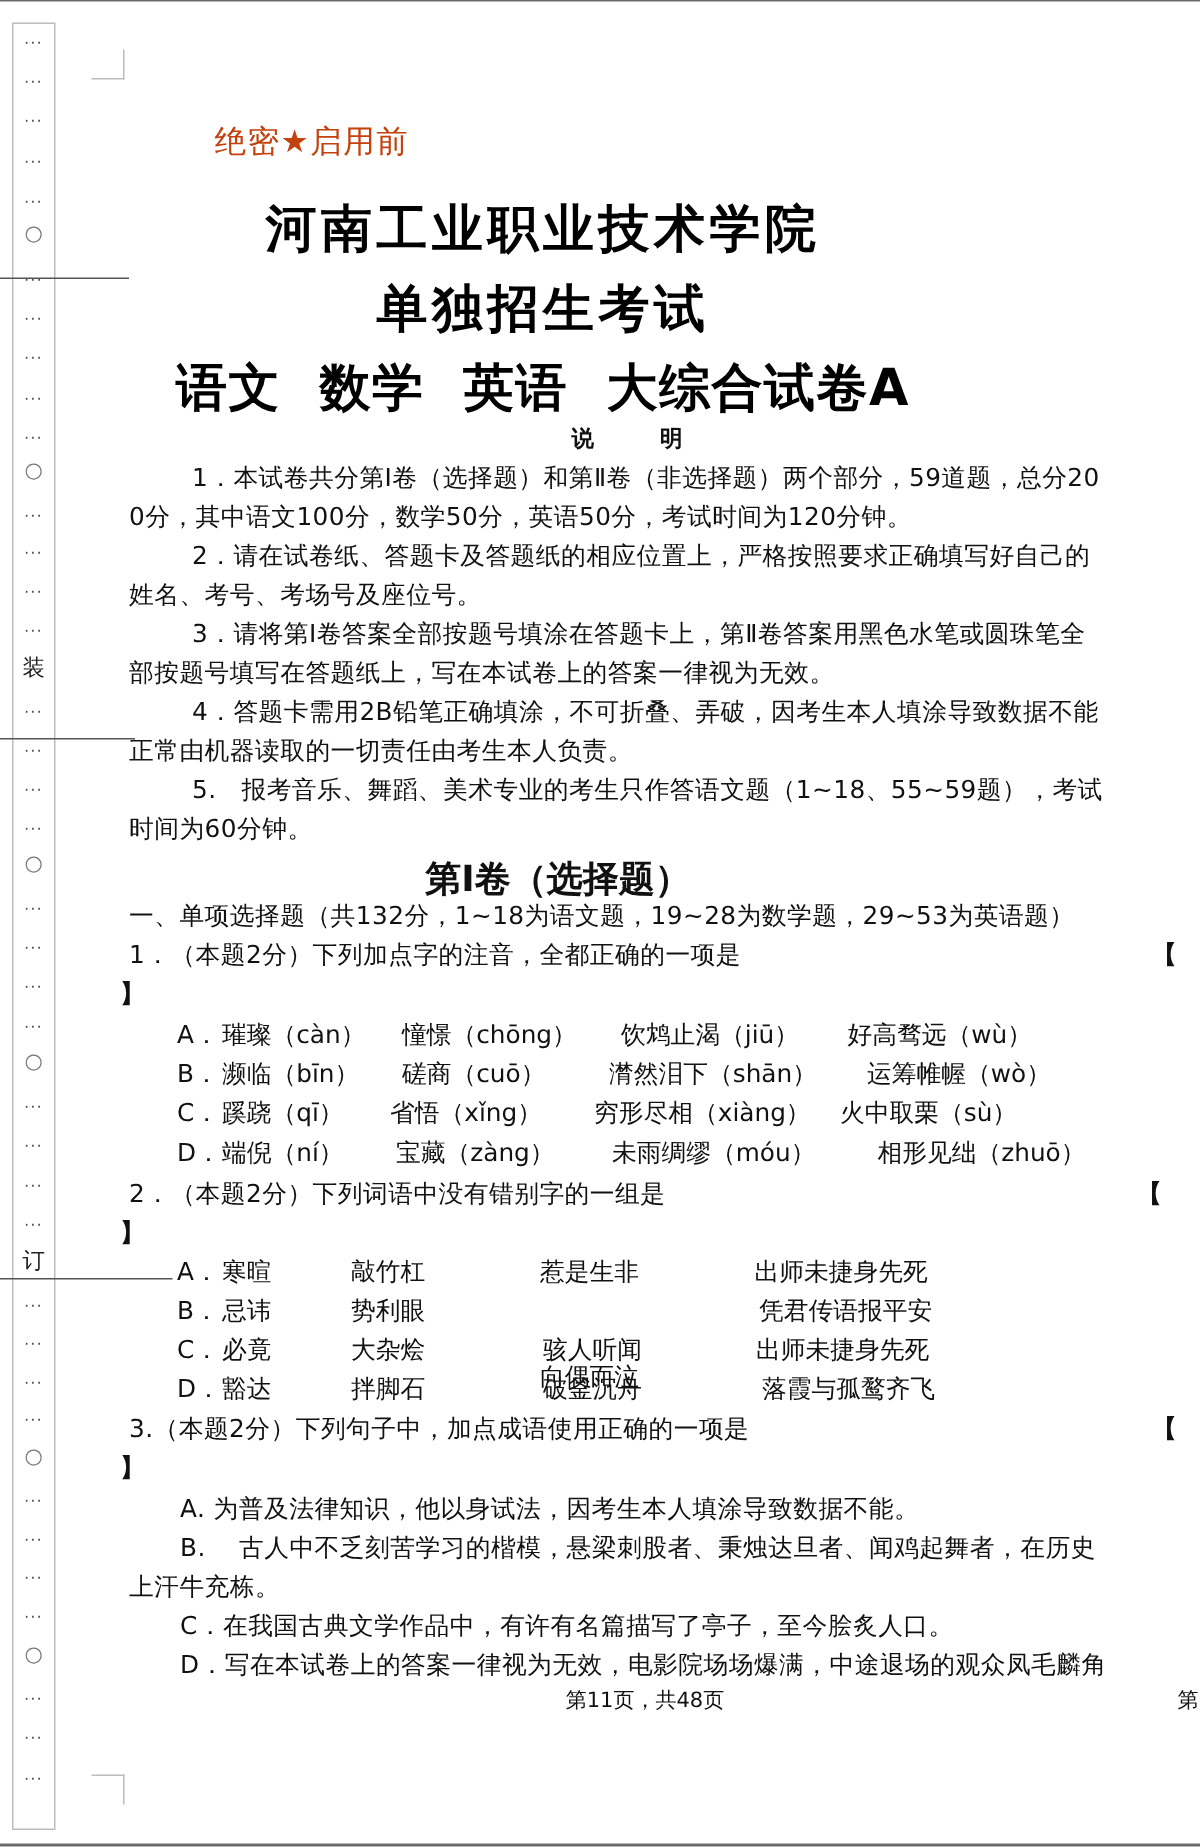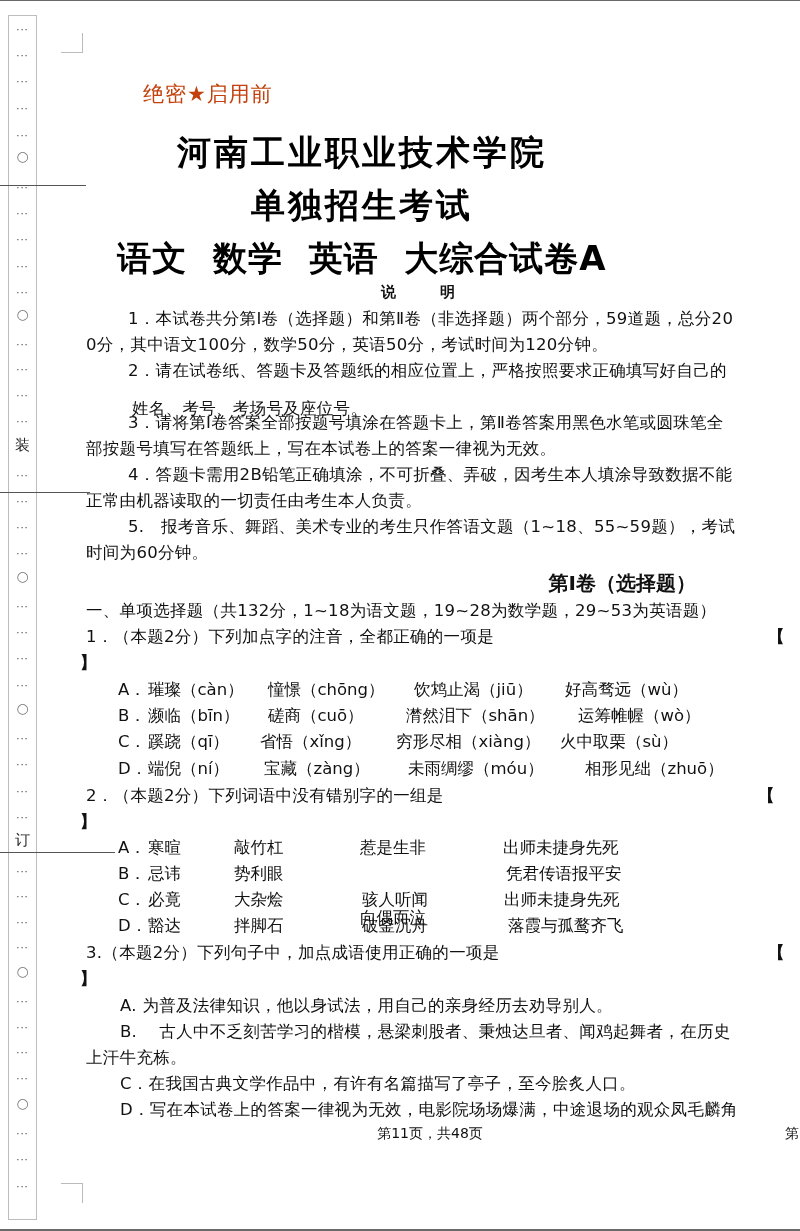--- a/index.html
+++ b/index.html
@@ -31,21 +31,21 @@
   .t1 { top:130px; font-size:34px; letter-spacing:3px; padding-left:36px; box-sizing:border-box; }
   .t2 { top:183px; font-size:34px; letter-spacing:3px; padding-left:36px; box-sizing:border-box; }
   .t3 { top:236px; font-size:34px; letter-spacing:1px; padding-left:36px; box-sizing:border-box; }
   .explain-title { left:0; width:800px; top:283px; text-align:center; font-size:15px; font-weight:bold; padding-left:36px; box-sizing:border-box; }
   .explain-title span { display:inline-block; }
   .explain-title .gap { width:44px; }
 
   .line { position:absolute; left:86px; font-size:16.5px; color:#111; white-space:nowrap; letter-spacing:0.3px; }
   .indent { left:128px; }
   .opt { left:120px; }
-  .sec-title { left:0; width:696px; text-align:right; font-size:20px; font-weight:bold; padding-left:48px; box-sizing:border-box; top:570px; }
+  .sec-title { left:0; width:696px; text-align:center; font-size:24px; font-weight:bold; padding-left:48px; box-sizing:border-box; top:570px; }
   .bracket { position:absolute; font-size:16.5px; font-weight:bold; }
   .cell { position:absolute; font-size:16.5px; white-space:nowrap; color:#111; }
   .footer { position:absolute; top:1125px; left:0; width:800px; text-align:center; font-size:14px; padding-left:60px; box-sizing:border-box; }
   .footer-right { position:absolute; top:1125px; left:785px; font-size:14px; }
 </style>
 </head>
 <body>
 
 <div class="frame-top"></div>
 <div class="frame-bottom"></div>
@@ -111,21 +111,21 @@
 <div class="abs title t2">单独招生考试</div>
 <div class="abs title t3" style="white-space:pre;">语文  数学  英语  大综合试卷A</div>
 
 <div class="abs explain-title">
   <span>说</span><span class="gap"></span><span>明</span>
 </div>
 
 <div class="line indent" style="top:308px;">1．本试卷共分第Ⅰ卷（选择题）和第Ⅱ卷（非选择题）两个部分，59道题，总分20</div>
 <div class="line" style="top:334px;">0分，其中语文100分，数学50分，英语50分，考试时间为120分钟。</div>
 <div class="line indent" style="top:360px;">2．请在试卷纸、答题卡及答题纸的相应位置上，严格按照要求正确填写好自己的</div>
-<div class="line" style="top:398px;margin-left:46px;">姓名、考号、考场号及座位号。</div>
+<div class="line" style="top:386px;">姓名、考号、考场号及座位号。</div>
 <div class="line indent" style="top:412px;">3．请将第Ⅰ卷答案全部按题号填涂在答题卡上，第Ⅱ卷答案用黑色水笔或圆珠笔全</div>
 <div class="line" style="top:438px;">部按题号填写在答题纸上，写在本试卷上的答案一律视为无效。</div>
 <div class="line indent" style="top:464px;">4．答题卡需用2B铅笔正确填涂，不可折叠、弄破，因考生本人填涂导致数据不能</div>
 <div class="line" style="top:490px;">正常由机器读取的一切责任由考生本人负责。</div>
 <div class="line indent" style="top:516px;white-space:pre;">5.   报考音乐、舞蹈、美术专业的考生只作答语文题（1~18、55~59题），考试</div>
 <div class="line" style="top:542px;">时间为60分钟。</div>
 
 <div class="abs sec-title">第Ⅰ卷（选择题）</div>
 <div class="line" style="top:600px;">一、单项选择题（共132分，1~18为语文题，19~28为数学题，29~53为英语题）</div>
 
@@ -192,20 +192,20 @@
   <div class="cell" style="left:148px;top:915px;">豁达</div>
   <div class="cell" style="left:234px;top:915px;">拌脚石</div>
   <div class="cell" style="left:362px;top:915px;">破釜沉舟</div>
   <div class="cell" style="left:508px;top:915px;">落霞与孤鹜齐飞</div>
 </div>
 
 <div class="line" style="top:942px;">3.（本题2分）下列句子中，加点成语使用正确的一项是</div>
 <div class="bracket" style="left:768px;top:942px;">【</div>
 <div class="bracket" style="left:80px;top:968px;">】</div>
 
-<div class="line opt" style="top:995px;">A. 为普及法律知识，他以身试法，用自己的亲身经历去劝导别人。</div>
+<div class="line opt" style="top:995px;">A. 为普及法律知识，他以身试法，因考生本人填涂导致数据不能。</div>
 <div class="line opt" style="top:1021px;white-space:pre;">B.    古人中不乏刻苦学习的楷模，悬梁刺股者、秉烛达旦者、闻鸡起舞者，在历史</div>
 <div class="line" style="top:1047px;">上汗牛充栋。</div>
 <div class="line opt" style="top:1073px;">C．在我国古典文学作品中，有许有名篇描写了亭子，至今脍炙人口。</div>
 <div class="line opt" style="top:1099px;">D．写在本试卷上的答案一律视为无效，电影院场场爆满，中途退场的观众凤毛麟角</div>
 
 <div class="footer">第11页，共48页</div>
 <div class="footer-right">第</div>
 
 </body></html>

